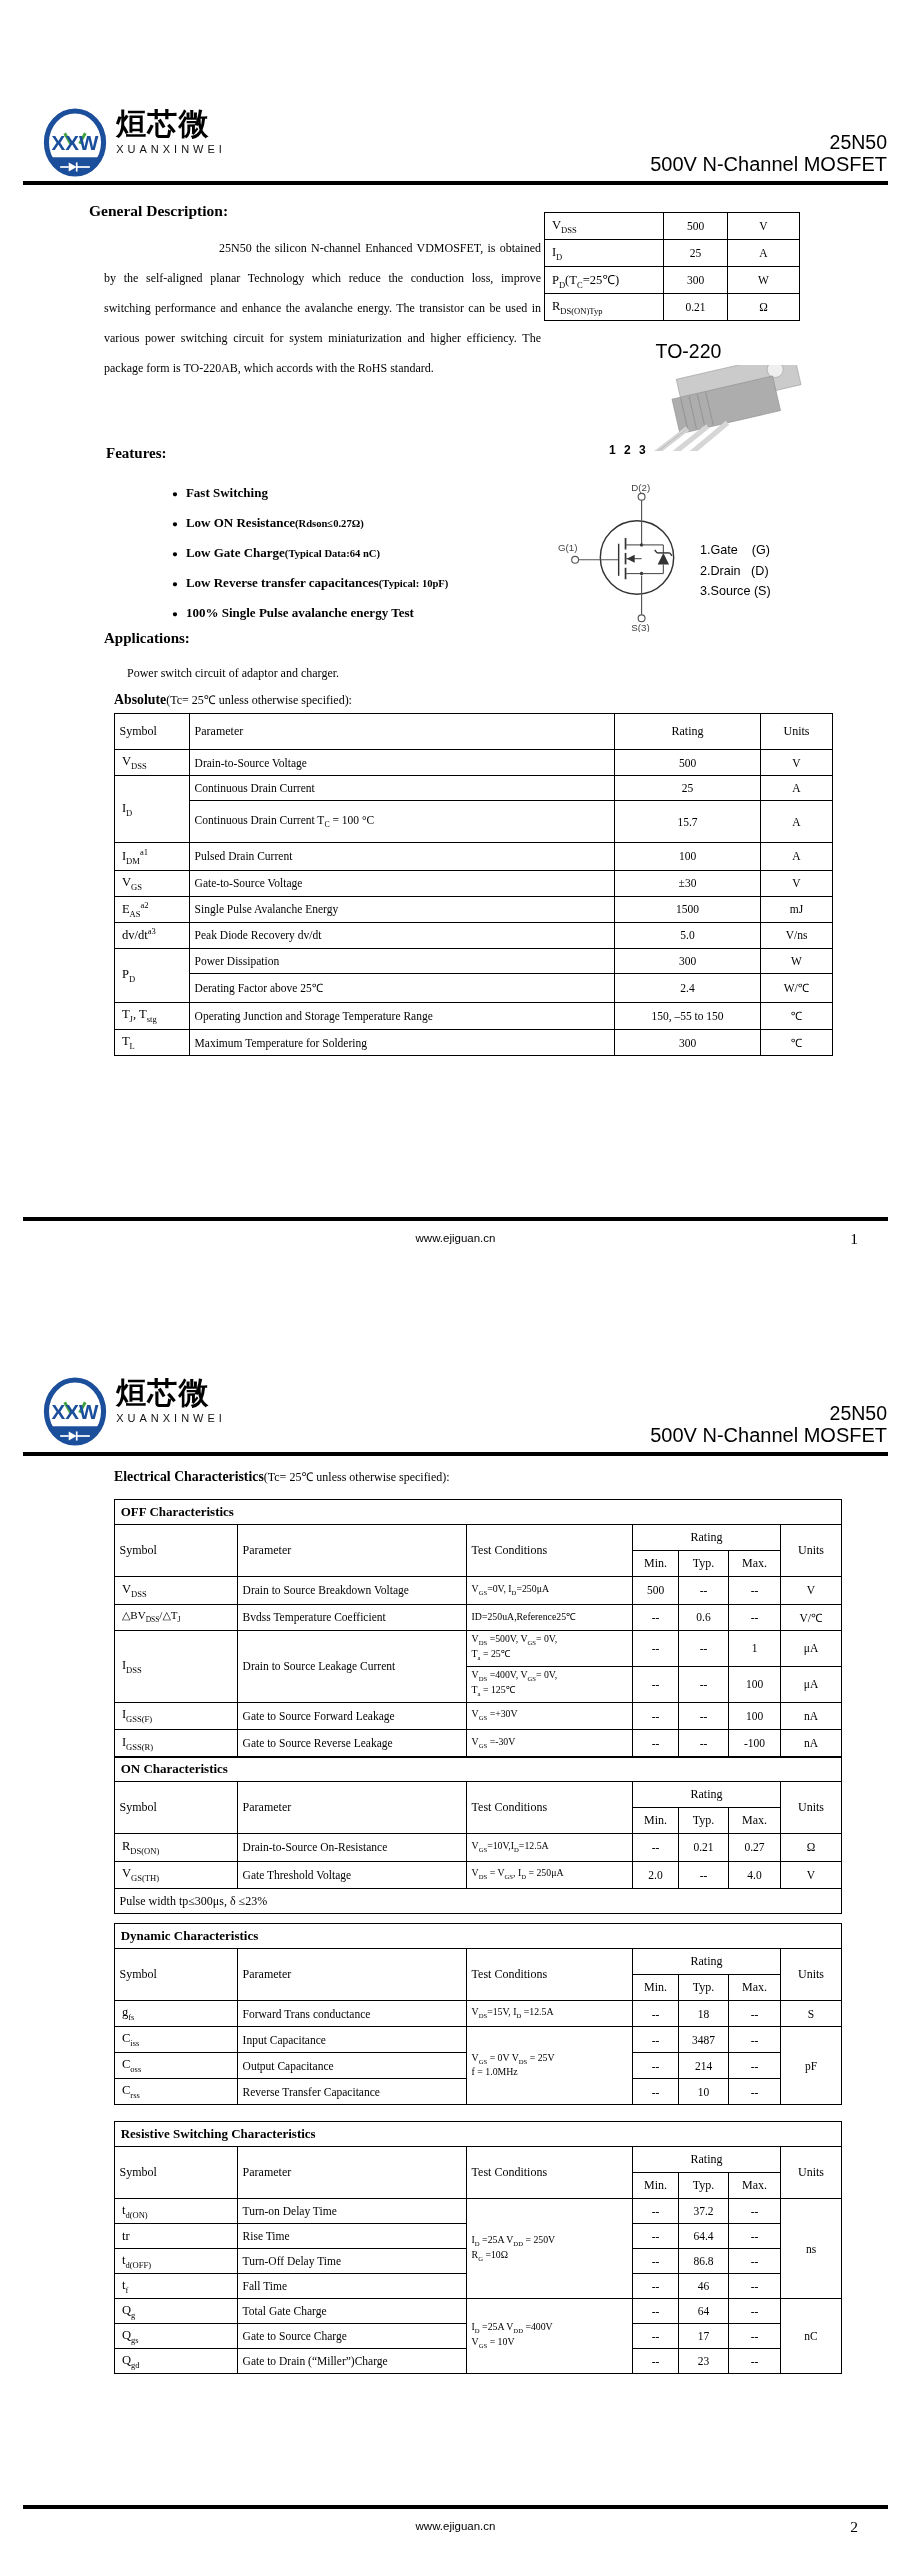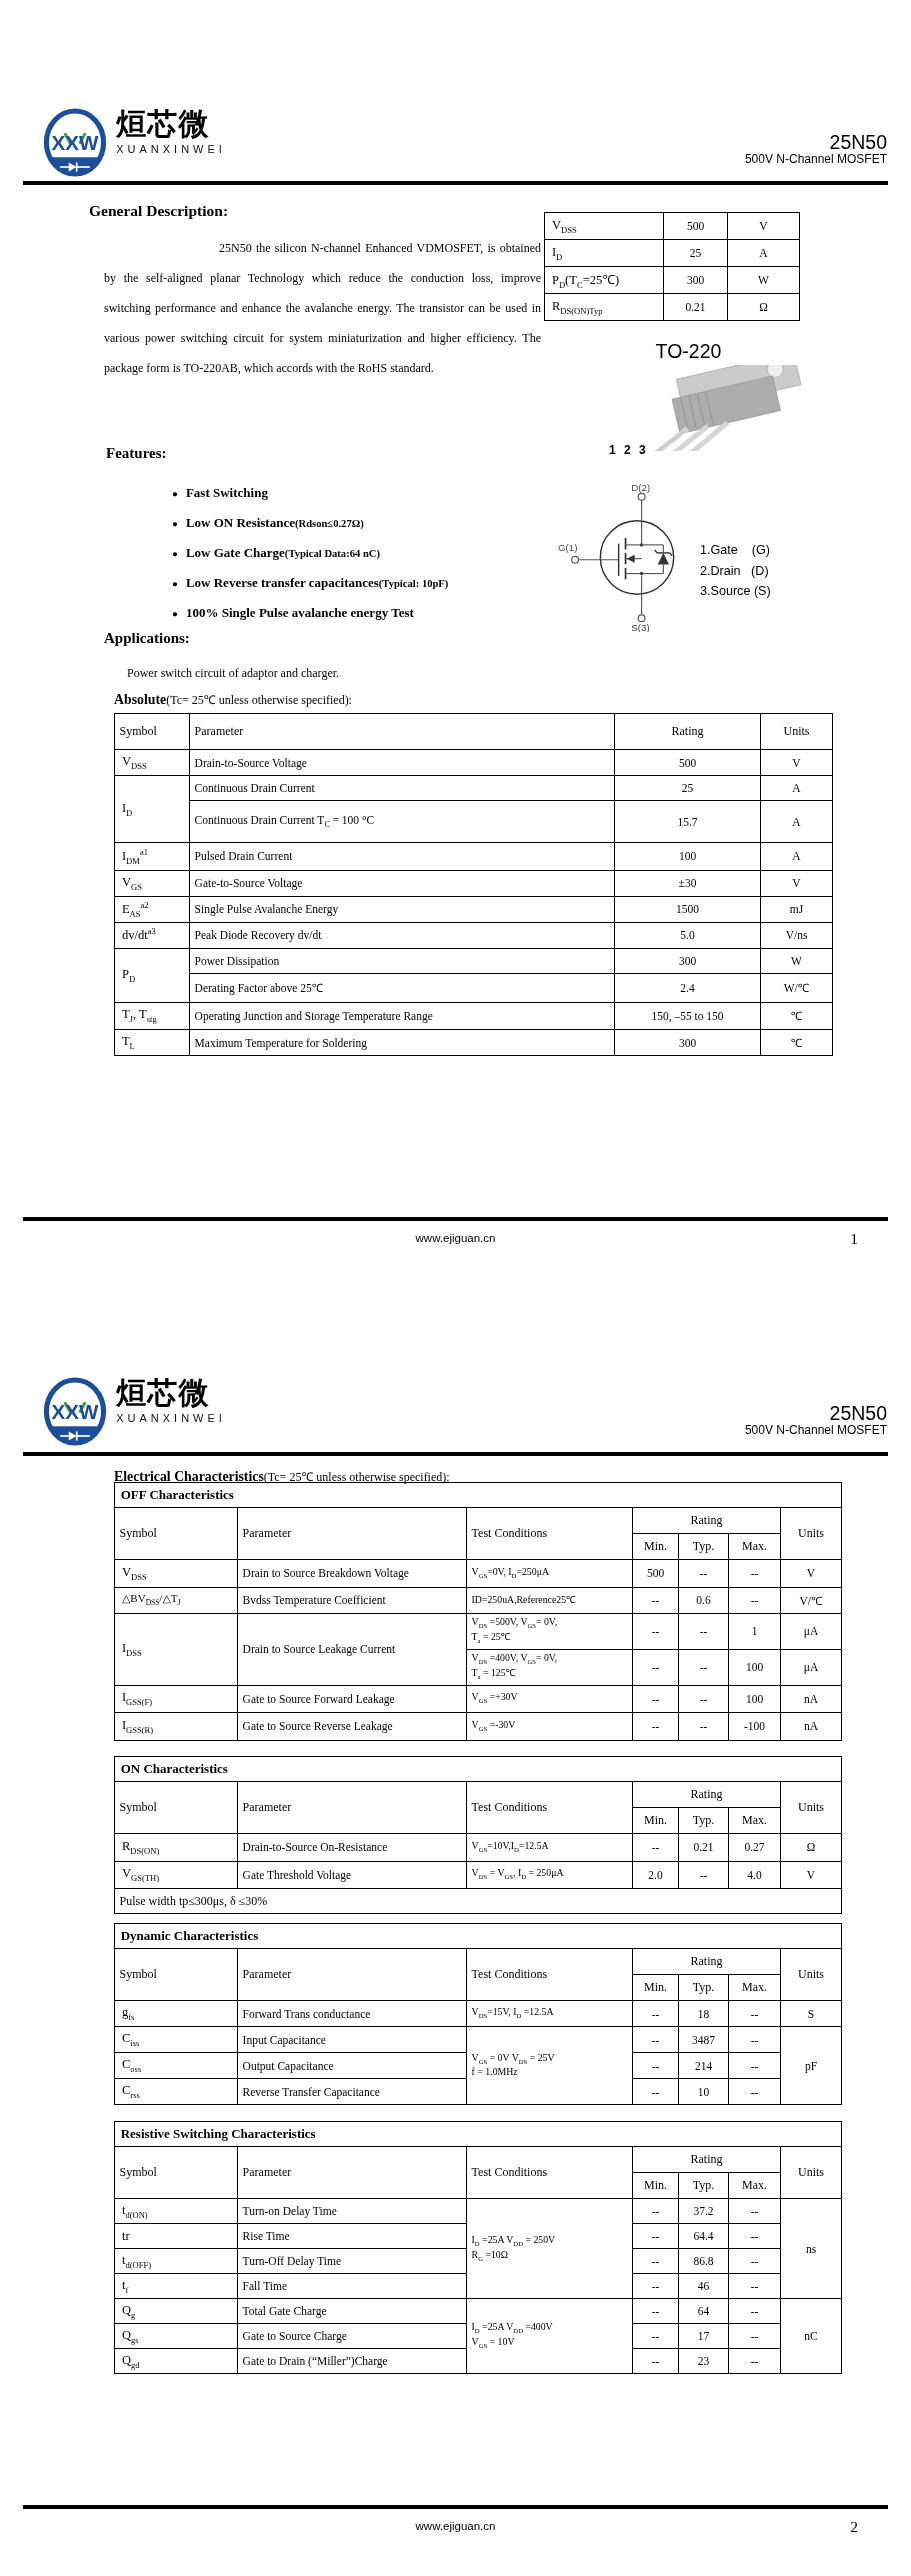--- a/index.html
+++ b/index.html
@@ -6,21 +6,21 @@
   body{width:911px;font-family:"Liberation Serif",serif;color:#000;}
   .page{position:relative;width:911px;height:1288px;background:#fff;overflow:hidden;}
   .abs{position:absolute;}
   .rule{position:absolute;left:23px;width:865px;height:4px;background:#000;}
   
   .logo{display:flex;align-items:flex-start;gap:9.2px;}
   .logo-cn{font-family:"DejaVu Sans",sans-serif;font-weight:bold;font-size:30px;line-height:1.05;letter-spacing:1.1px;}
   .logo-en{font-family:"Liberation Sans",sans-serif;font-size:11px;letter-spacing:4px;margin-top:3.4px;color:#111;}
   .hdr-right{position:absolute;right:24px;text-align:right;font-family:"Liberation Sans",sans-serif;}
   .part{font-size:19.5px;line-height:1.1;}
-  .subtitle{font-size:12px;line-height:1.1;}
+  .subtitle{font-size:20px;line-height:1.1;}
   
   .h-big{font-weight:bold;font-size:15.5px;}
   .h-med{font-weight:bold;font-size:15px;}
   .desc{width:437px;font-size:12px;line-height:30px;text-align:justify;text-indent:115px;}
   .feat-list{list-style:none;margin:0;padding:0;}
   .feat-list li{height:30px;display:flex;align-items:center;font-weight:bold;}
   .bullet{font-size:9.8px;margin-right:8px;}
   .feat-main{font-size:13px;}
   .feat-note{font-size:10.6px;}
   .apps-text{font-size:12px;}
@@ -312,21 +312,21 @@
   <div class="hdr-right" style="top:115px;">
     <div class="part">25N50</div>
     <div class="subtitle">500V N-Channel MOSFET</div>
   </div>
   <div class="rule" style="top:164px;"></div>
 
   <div class="abs abs-head" style="left:114px;top:180px;">
     <span class="b">Electrical Characteristics</span><span class="r">(Tc= 25℃  unless otherwise specified):</span>
   </div>
 
-  <table class="ds abs" style="left:114px;top:194px;">
+  <table class="ds abs" style="left:114px;top:211px;">
     <colgroup>
         <col style="width:123px">
         <col style="width:229px">
         <col style="width:166px">
         <col style="width:46px">
         <col style="width:50px">
         <col style="width:52px">
         <col style="width:61px">
       </colgroup>
     <tbody>
@@ -444,21 +444,21 @@
     <tr style="height:27.5px">
       <td class="sym">V<sub>GS(TH)</sub></td>
       <td>Gate Threshold Voltage</td>
       <td class="cond">V<sub>DS</sub> = V<sub>GS</sub>, I<sub>D</sub> = 250μA</td>
       <td class="c">2.0</td>
       <td class="c">--</td>
       <td class="c">4.0</td>
       <td class="c">V</td>
         </tr>
     <tr style="height:25px">
-      <td colspan="7" style="font-size:12px">Pulse width tp≤300μs, δ ≤30%</td>
+      <td colspan="7" style="font-size:12px">Pulse width tp≤300μs, δ ≤23%</td>
         </tr>
   </tbody>
     </table>
 
   <table class="ds abs" style="left:114px;top:635px;">
     <colgroup>
         <col style="width:123px">
         <col style="width:229px">
         <col style="width:166px">
         <col style="width:46px">

